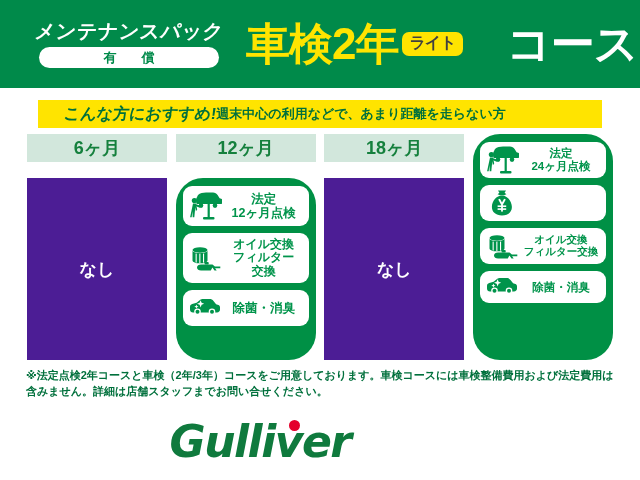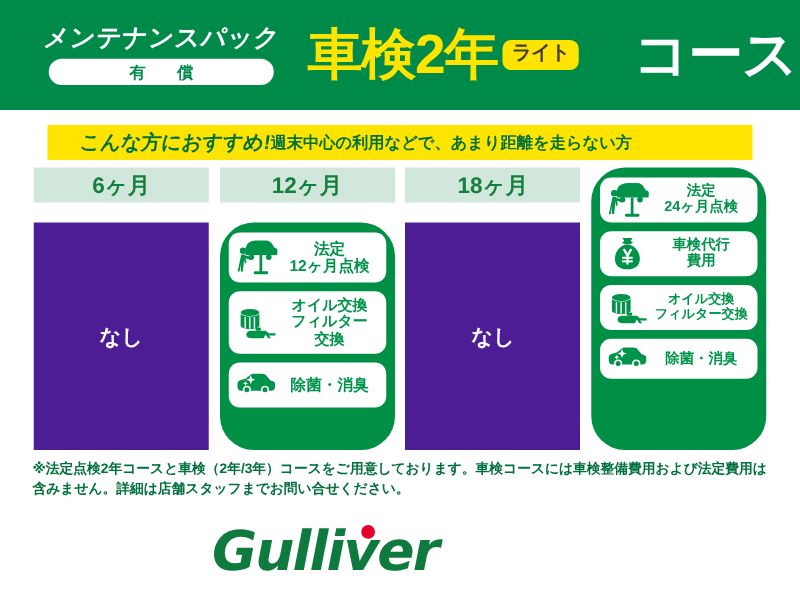--- a/index.html
+++ b/index.html
@@ -267,22 +267,20 @@
           <div class="card-icon">
             <svg width="30" height="30" viewBox="0 0 30 30">
               <path fill="#00944b" d="M11 2.4h8l-1.4 2.4 1.8 1.4-2.4 1.1h-4l-2.4-1.1 1.8-1.4z"></path>
               <path fill="#00944b" d="M14.9 7.6c5.4 0 10 5.6 10 11.5 0 5.2-4 8.3-10 8.3s-10-3.1-10-8.3c0-5.9 4.6-11.5 10-11.5z"></path>
               <rect fill="#ffffff" x="10.6" y="17.4" width="8.6" height="1.6"></rect>
               <rect fill="#ffffff" x="10.6" y="20.3" width="8.6" height="1.6"></rect>
               <rect fill="#ffffff" x="14.1" y="16.2" width="1.8" height="7.4"></rect>
               <path fill="#ffffff" d="M11.2 11.6l1.7-.9 2.1 3.8 2.1-3.8 1.7.9-2.9 5.2h-1.8z"></path>
             </svg>
           </div>
-          <div class="card-text t12">車検代行
-費用</div>
         </div>
         <div class="card c4">
           <div class="card-icon">
             <svg width="34" height="30" viewBox="0 0 34 30">
               <ellipse fill="#00944b" cx="12" cy="7" rx="7.5" ry="2.8"></ellipse>
               <path fill="#00944b" d="M4.5 7.6v9.8c0 1.6 3.4 2.9 7.5 2.9s7.5-1.3 7.5-2.9V7.6c0 1.5-3.4 2.6-7.5 2.6S4.5 9.1 4.5 7.6z"></path>
               <rect fill="#ffffff" x="7.6" y="10.6" width="1.1" height="9"></rect>
               <rect fill="#ffffff" x="11.3" y="10.8" width="1.1" height="9.2"></rect>
               <rect fill="#ffffff" x="15" y="10.6" width="1.1" height="9"></rect>
               <path fill="#00944b" d="M13 21.5h11.5l2.4 2.1h5.4v1.7h-5.2l1.6 2.2h-2.2l-2.1-2.9-1.6 2.9H13c-2.2 0-4-1.3-4-3s1.8-3 4-3z"></path>

